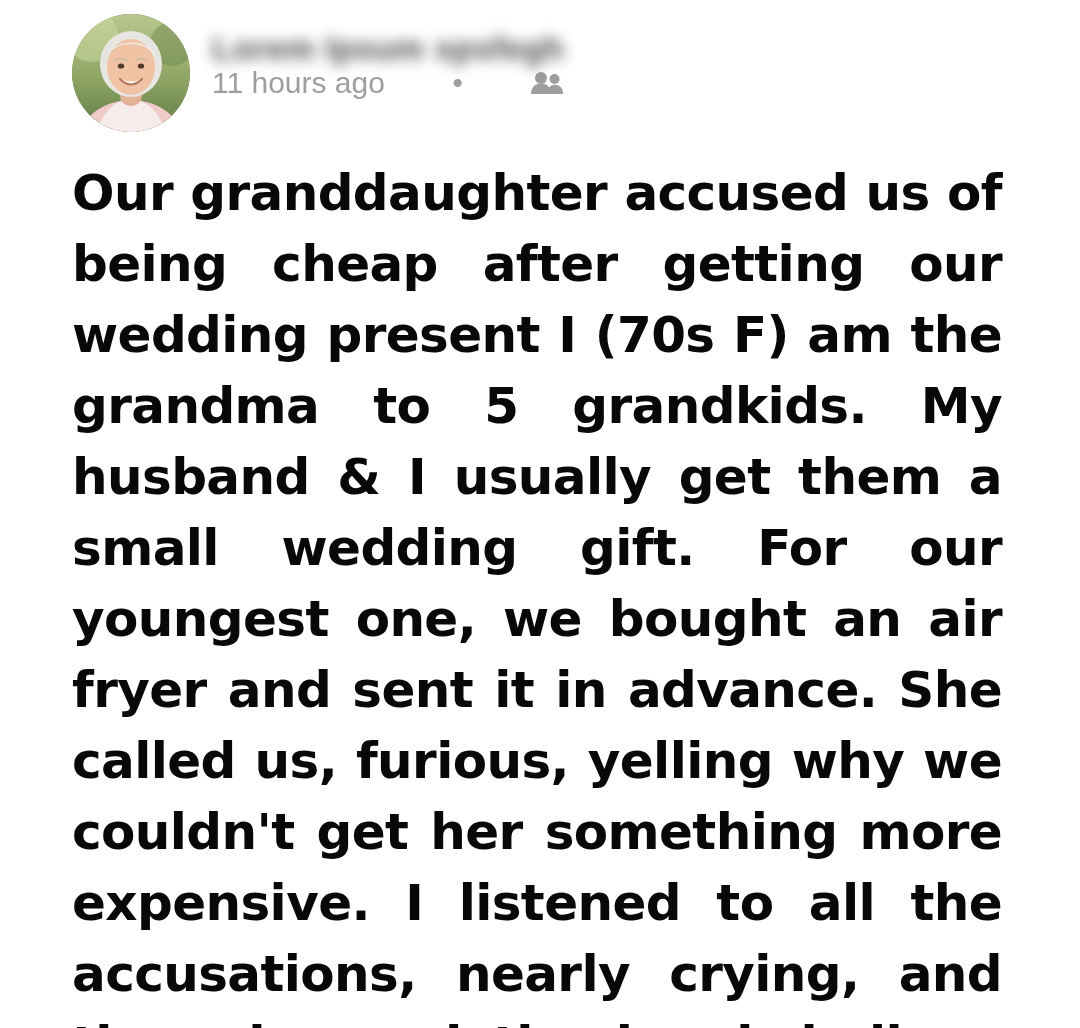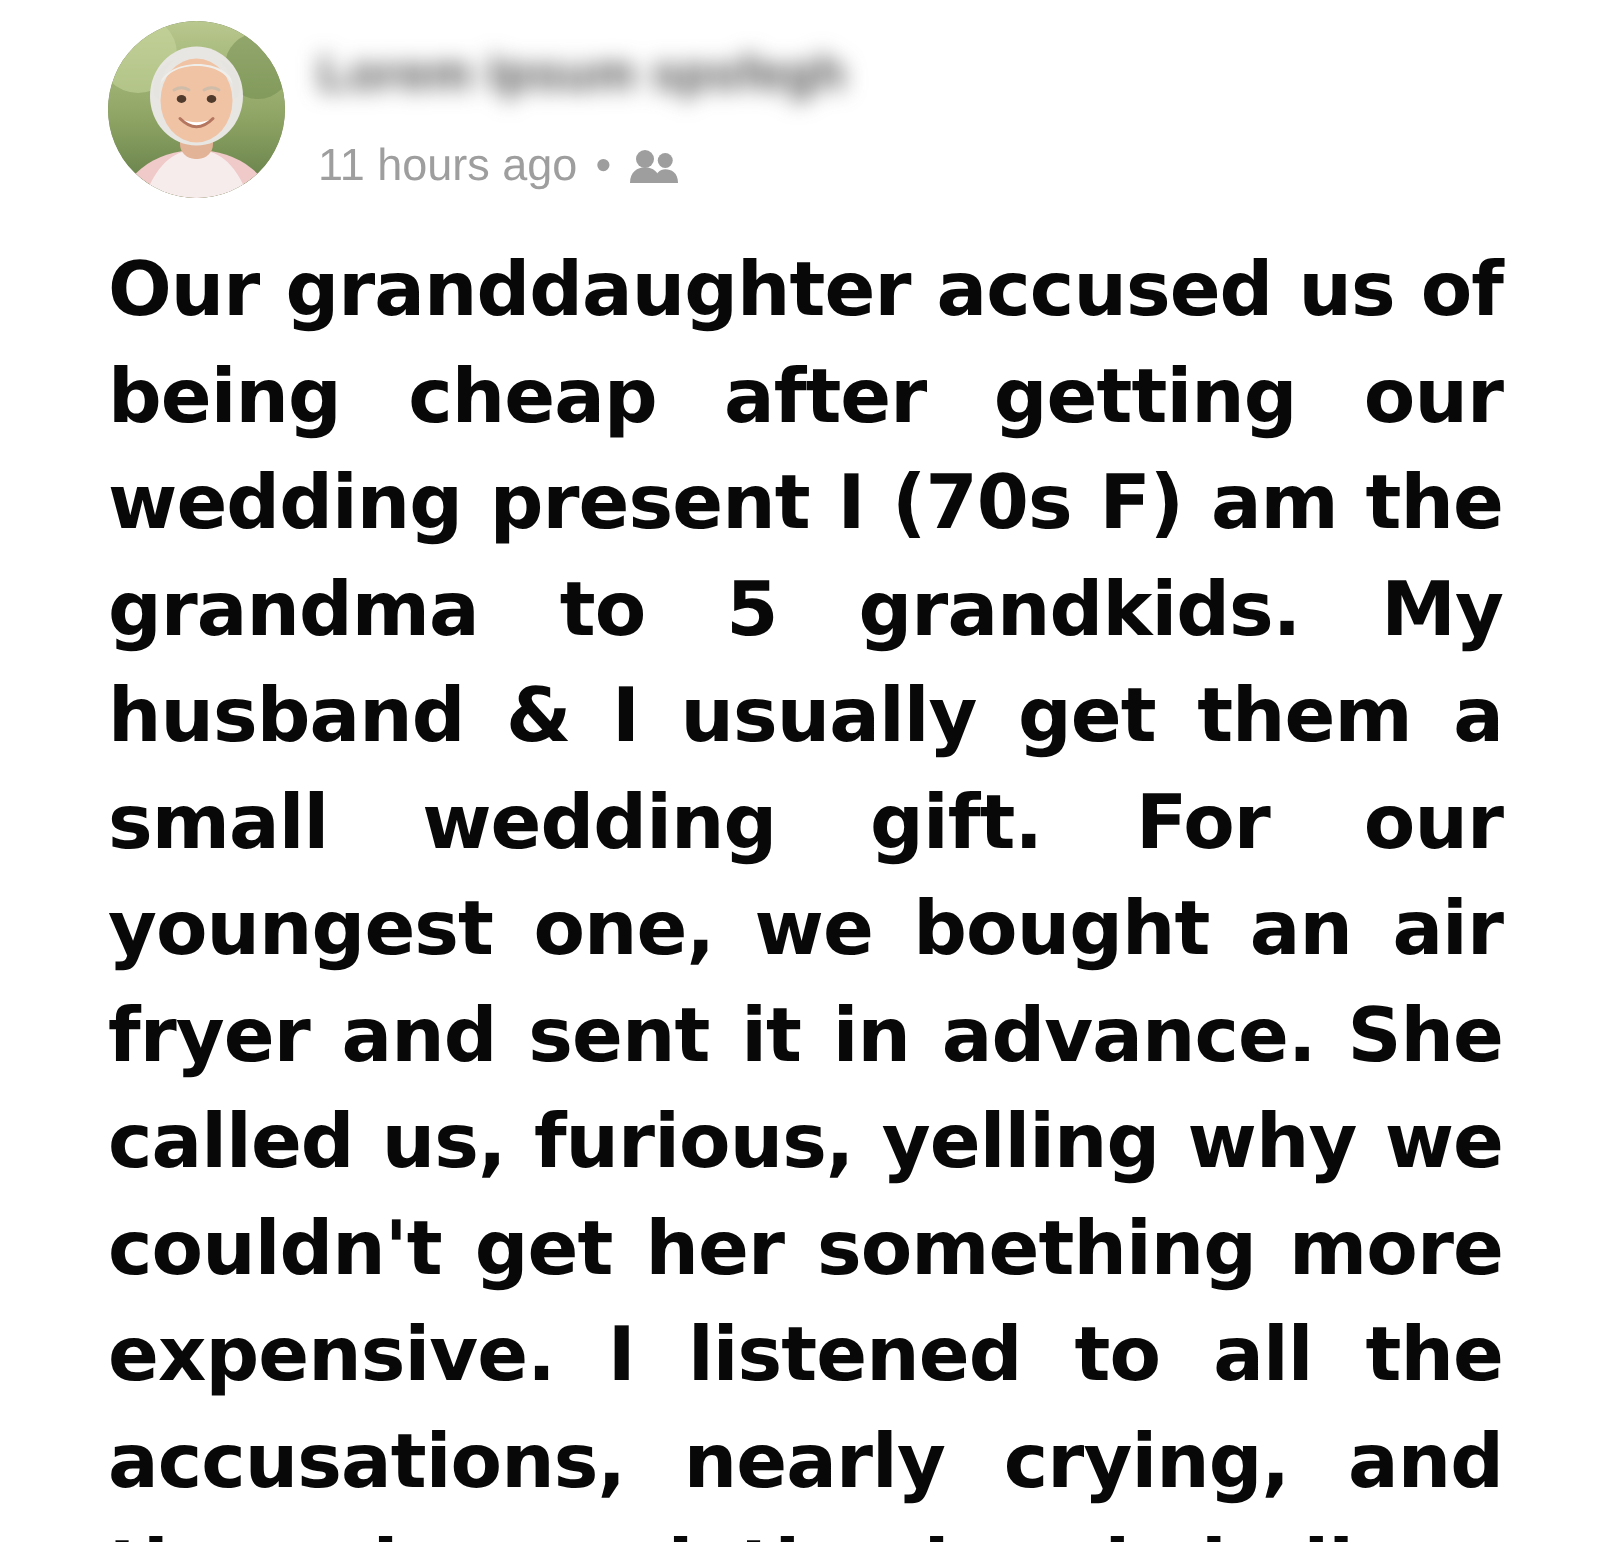--- a/index.html
+++ b/index.html
@@ -59,22 +59,23 @@
     filter: blur(7px);
     user-select: none;
     line-height: 1.15;
     height: 38px;
     white-space: nowrap;
   }
 
   .meta-row {
     display: flex;
     align-items: center;
-    margin-top: 28px;
+    margin-top: 0;
     color: #9a9a9a;
+    justify-content: space-between;
   }
   .timestamp {
     font-size: 30px;
     color: #9e9e9e;
     line-height: 1;
   }
   .meta-dot {
     font-size: 30px;
     color: #9e9e9e;
     margin: 0 12px;

